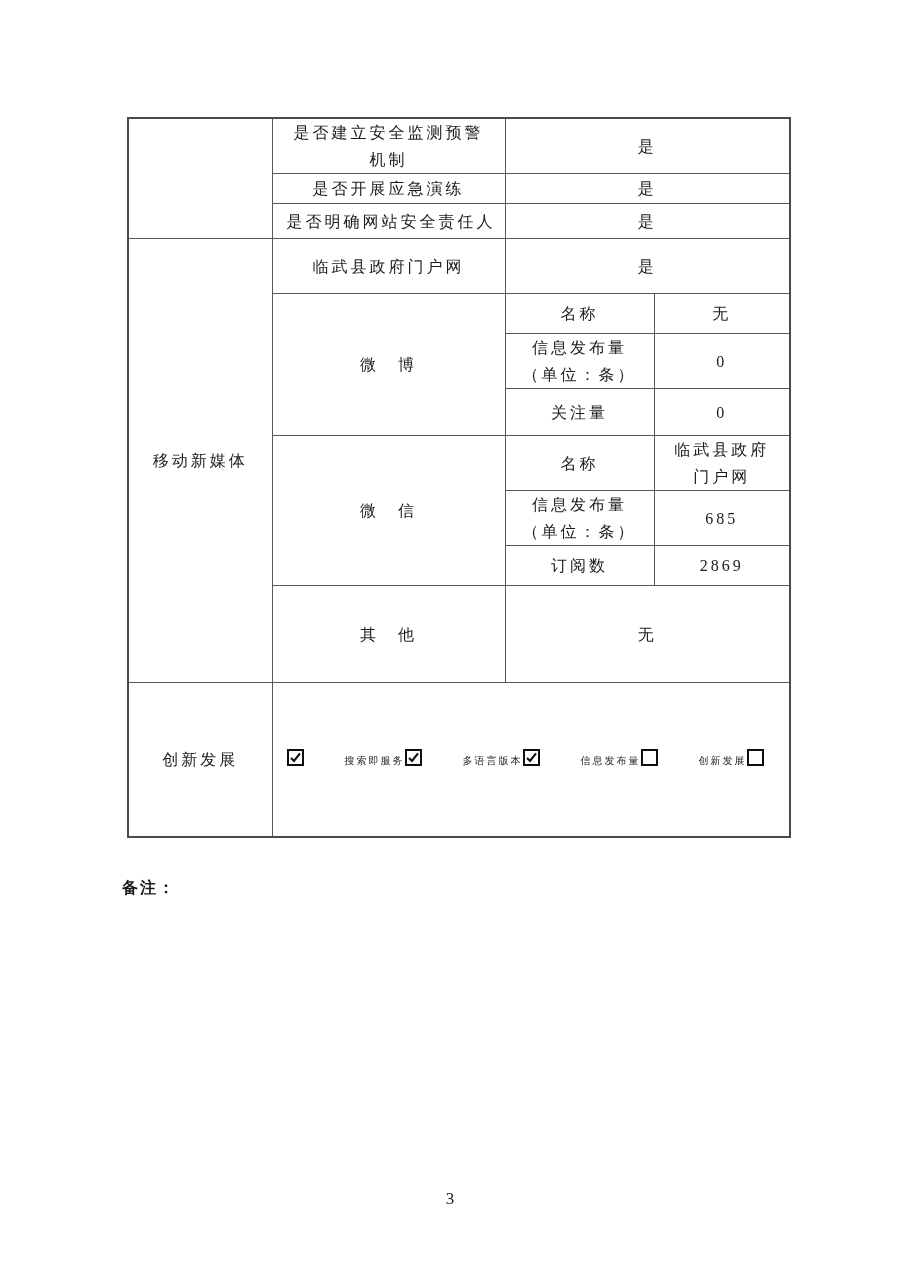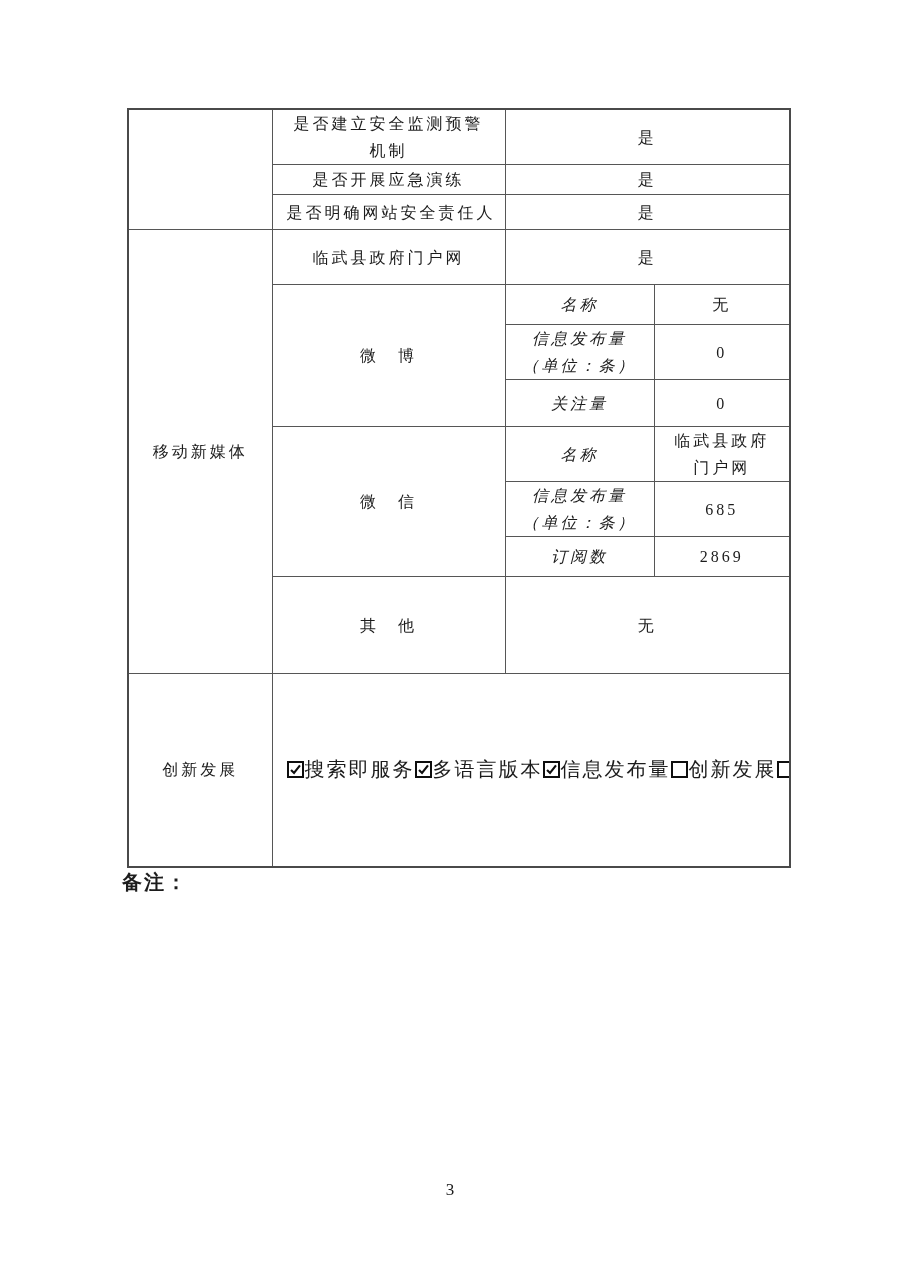--- a/index.html
+++ b/index.html
@@ -3,21 +3,21 @@
 <meta charset="utf-8">
 <style>
   * { margin: 0; padding: 0; box-sizing: border-box; }
   html, body { background: #ffffff; }
   body {
     width: 900px; height: 1272px;
     position: relative;
     font-family: "Liberation Serif", "DejaVu Serif", serif;
     color: #1c1c1c;
   }
-  .page { position: absolute; inset: 0; background: #ffffff; }
+  .page { position: absolute; inset: 0; background: #ffffff; margin-top: 9px; }
 
   table.report-table {
     position: absolute;
     left: 127px; top: 108px;
     width: 662px;
     border-collapse: collapse;
     table-layout: fixed;
     border: 2px solid #4a4a4a;
   }
   table.report-table td {
@@ -26,45 +26,45 @@
     vertical-align: middle;
     font-size: 16px;
     letter-spacing: 3px;
     line-height: 27px;
     padding: 0 14px;
     overflow: hidden;
   }
   td.tight { letter-spacing: 1.5px; white-space: nowrap; padding: 0 4px; }
   td.value-cell { letter-spacing: 1px; }
   td.narrow { padding: 0 8px; letter-spacing: 3px; }
-  td.metric { padding: 0 4px; line-height: 26px; font-style: italic; }
+  td.metric { padding: 0 4px; line-height: 26px; }
   .cell-line:empty { display: none; }
 
   td.innovation-cell {
     padding: 0 6px 26px 6px;
     letter-spacing: 2px;
     white-space: nowrap;
   }
   .cb-item { display: inline-block; white-space: nowrap; }
   .checkbox {
     display: inline-block;
     width: 17px; height: 17px;
     border: 2px solid #0e0e0e;
     position: relative;
     vertical-align: -2px;
     margin-right: 1px;
     background: #ffffff;
   }
   .checkbox svg { position: absolute; left: 0; top: 0; width: 13px; height: 13px; }
-  .cb-label { letter-spacing: 2px; font-size: 20px; }
+  .cb-label { letter-spacing: 2px; font-size: 10px; padding-left: 40px; }
 
   .note {
     position: absolute;
     left: 122px; top: 869px;
-    font-size: 20px;
+    font-size: 16px;
     font-weight: bold;
     letter-spacing: 2px;
   }
   .page-number {
     position: absolute;
     left: 0; top: 1180px;
     width: 100%;
     text-align: center;
     font-size: 17px;
   }
@@ -153,21 +153,21 @@
 
       </td>
       <td class="value-cell narrow">2869</td>
     </tr>
 
     <tr style="height:97px">
       <td>其　他</td>
       <td colspan="2" class="value-cell">无</td>
     </tr>
 
-    <tr style="height:193px">
+    <tr style="height:154px">
       <td>创新发展</td>
       <td colspan="3" class="innovation-cell">
         <span class="cb-item">
           <span class="checkbox" data-checked="true"><svg viewBox="0 0 16 16">
                   <path d="M2.5 8.5 L6.2 12.2 L13.5 3" stroke="#0e0e0e" stroke-width="2.6" fill="none"></path>
                 </svg></span><span class="cb-label">搜索即服务</span>
         </span><span class="cb-item">
           <span class="checkbox" data-checked="true"><svg viewBox="0 0 16 16">
                   <path d="M2.5 8.5 L6.2 12.2 L13.5 3" stroke="#0e0e0e" stroke-width="2.6" fill="none"></path>
                 </svg></span><span class="cb-label">多语言版本</span>

